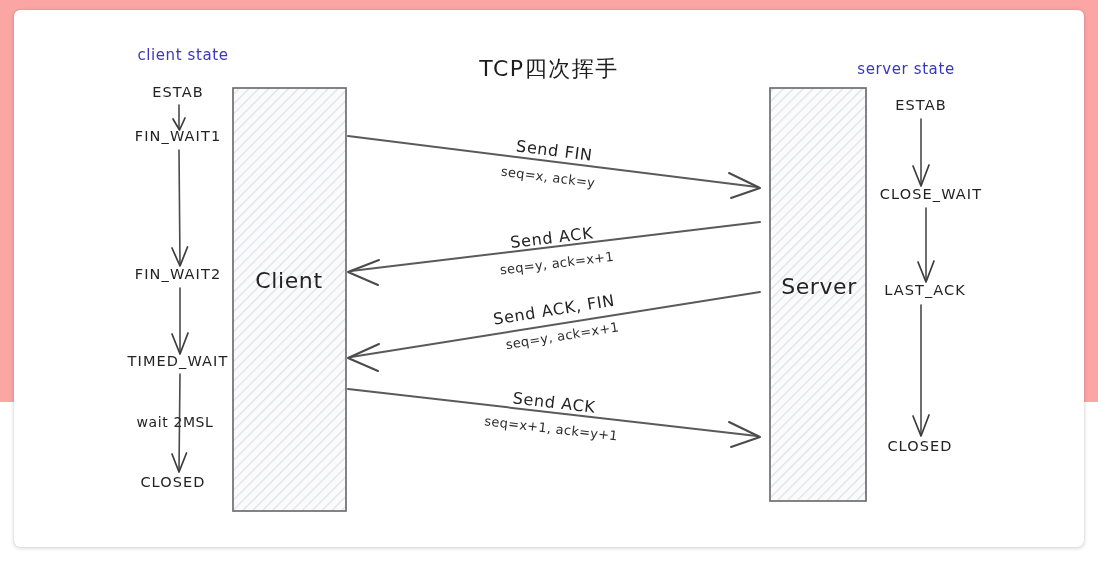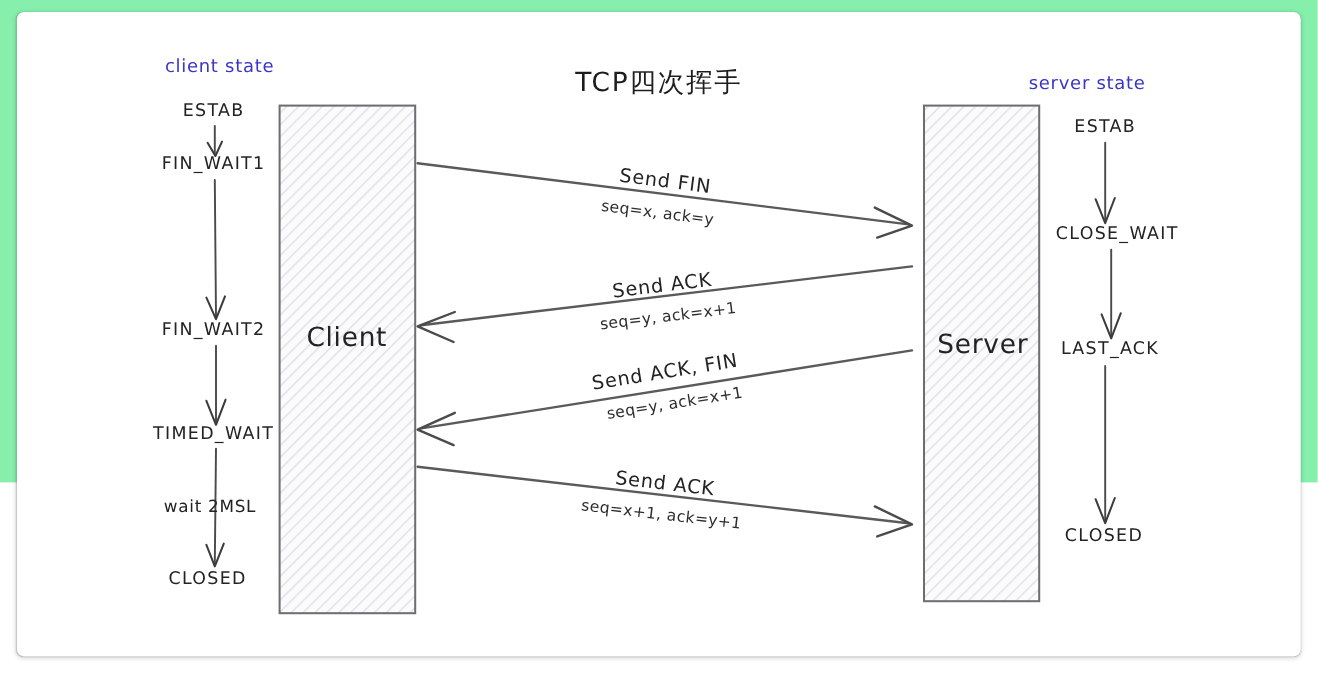--- a/index.html
+++ b/index.html
@@ -10,21 +10,21 @@
   body {
     width: 1098px;
     height: 561px;
     font-family: "DejaVu Sans", sans-serif;
     overflow: hidden;
   }
   #canvas {
     position: relative;
     width: 1098px;
     height: 402px;
-    background: #86efac;
+    background: #fca5a5;
   }
   .card {
     position: absolute;
     left: 14px;
     top: 10px;
     width: 1070px;
     height: 537px;
     background: #ffffff;
     border-radius: 6px;
     box-shadow: 0 1px 4px rgba(0,0,0,0.18), 0 0 1px rgba(0,0,0,0.22);

